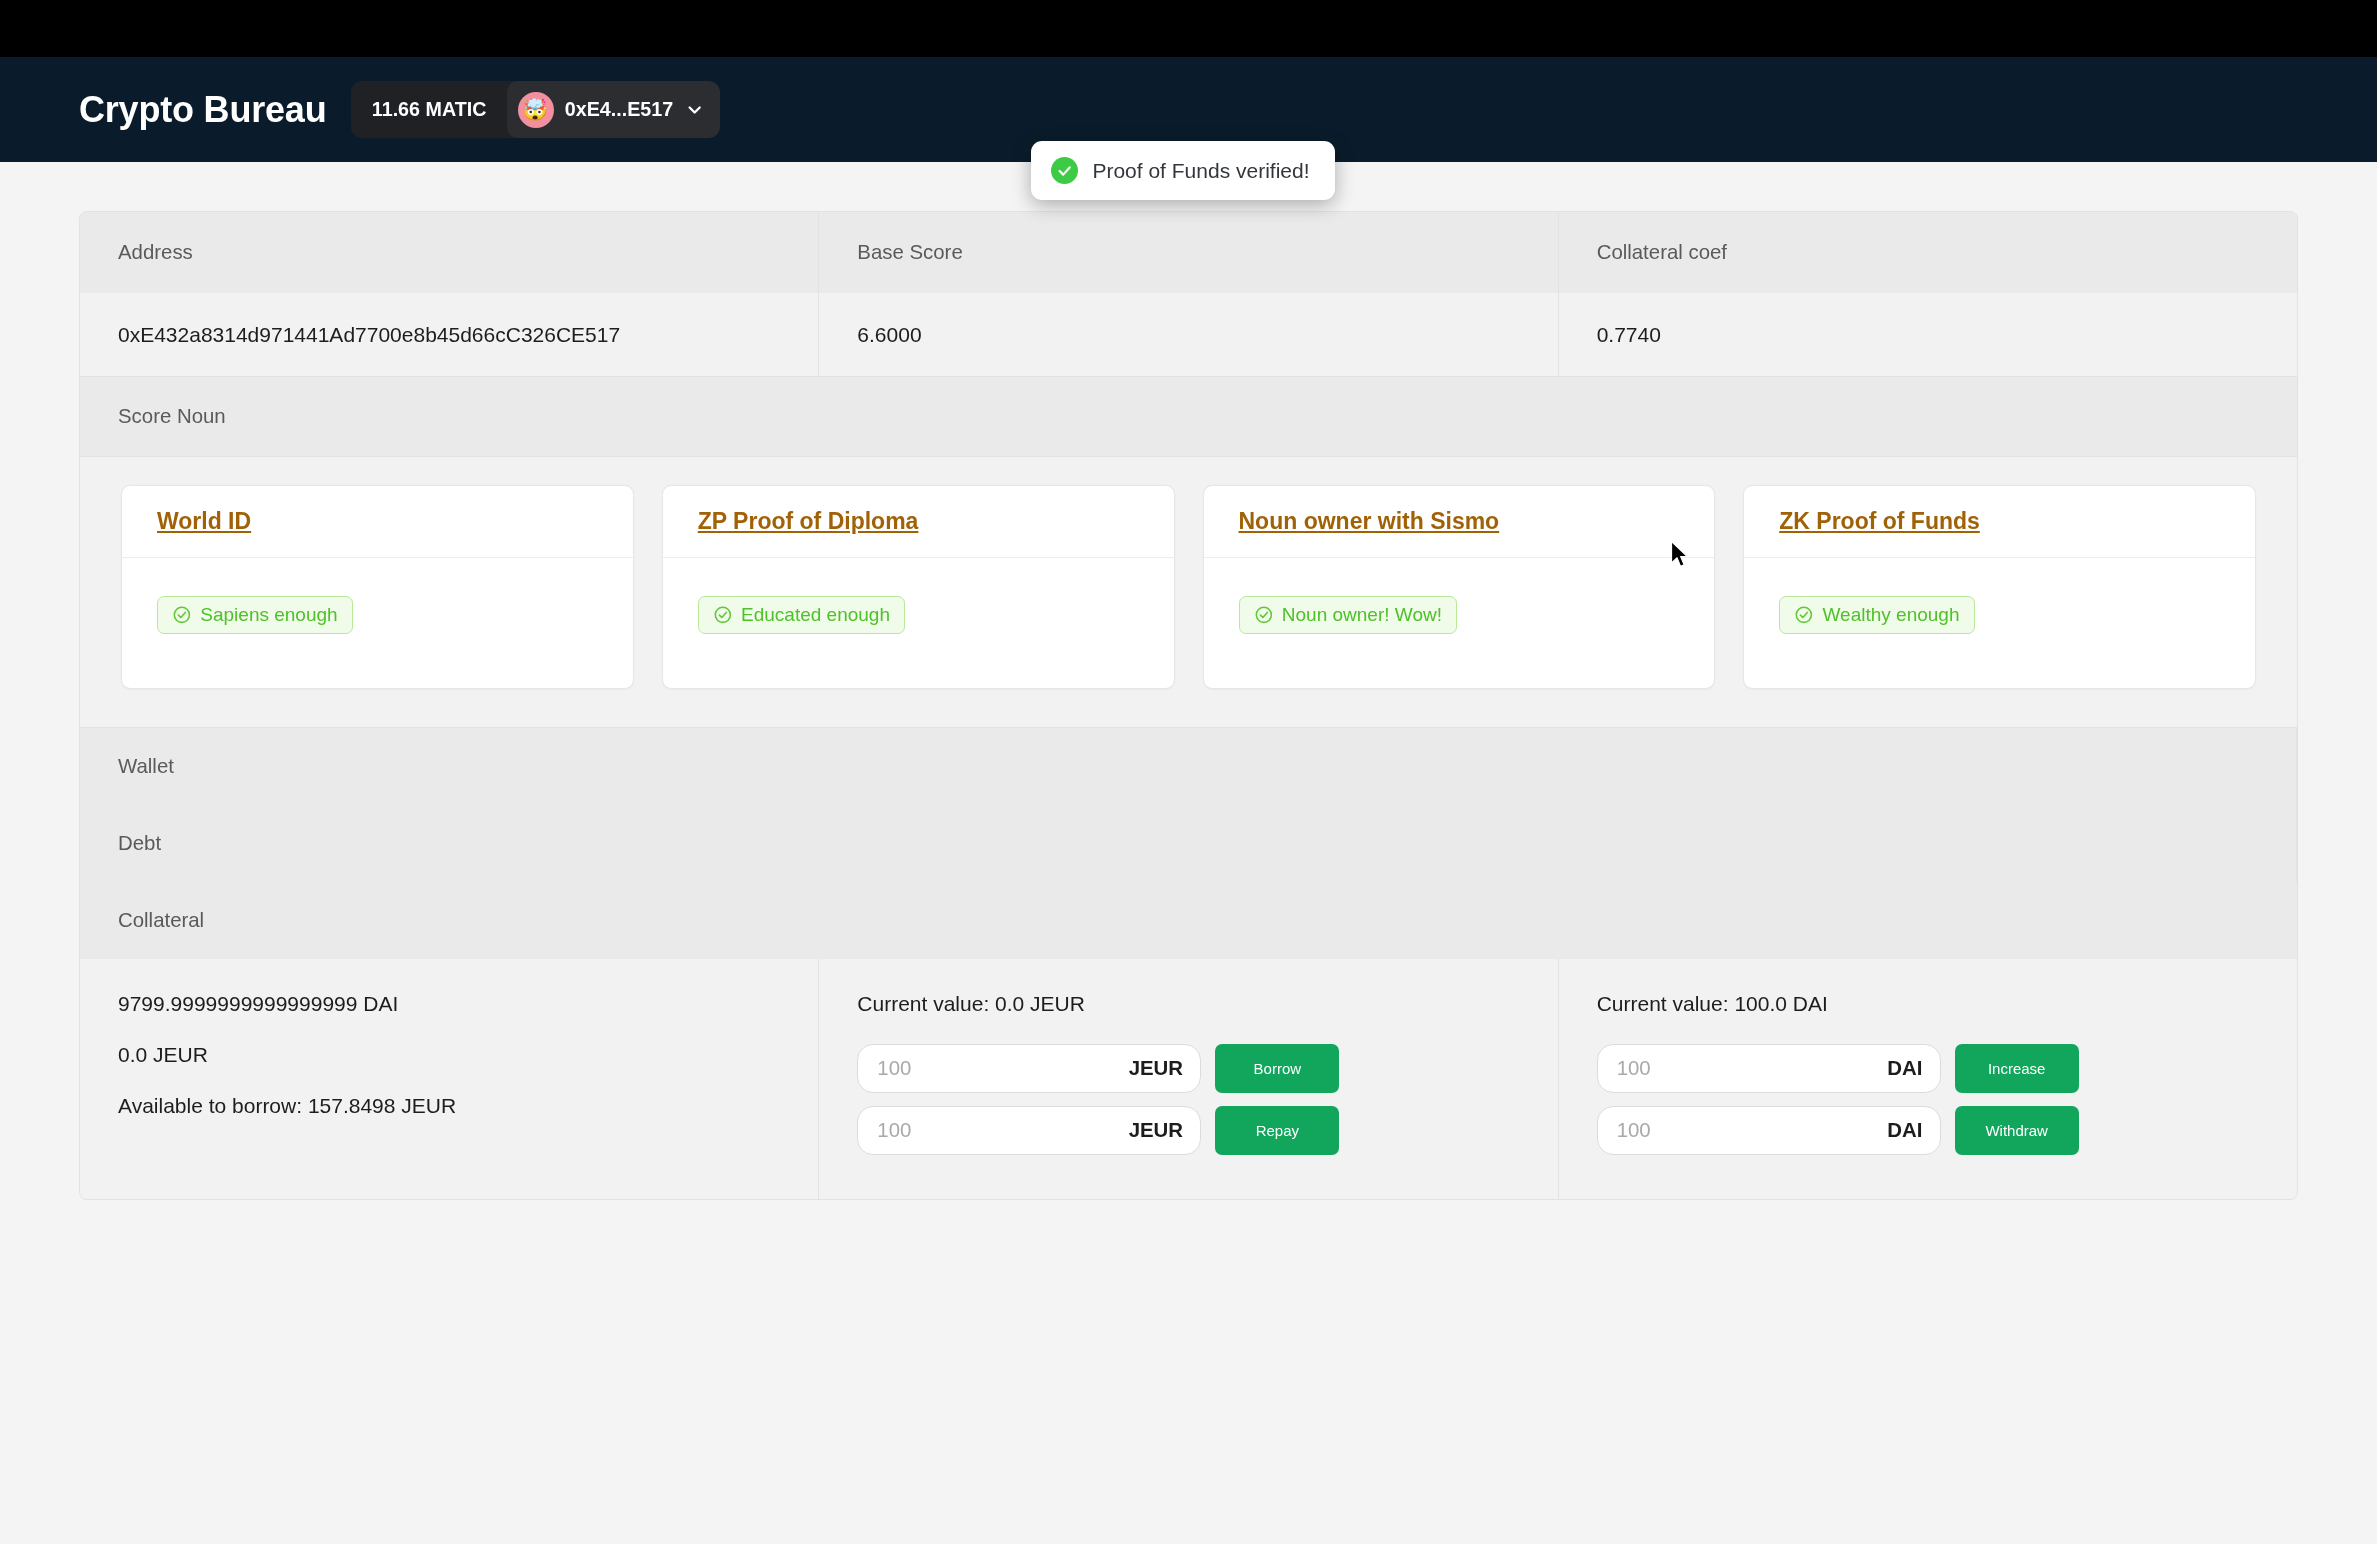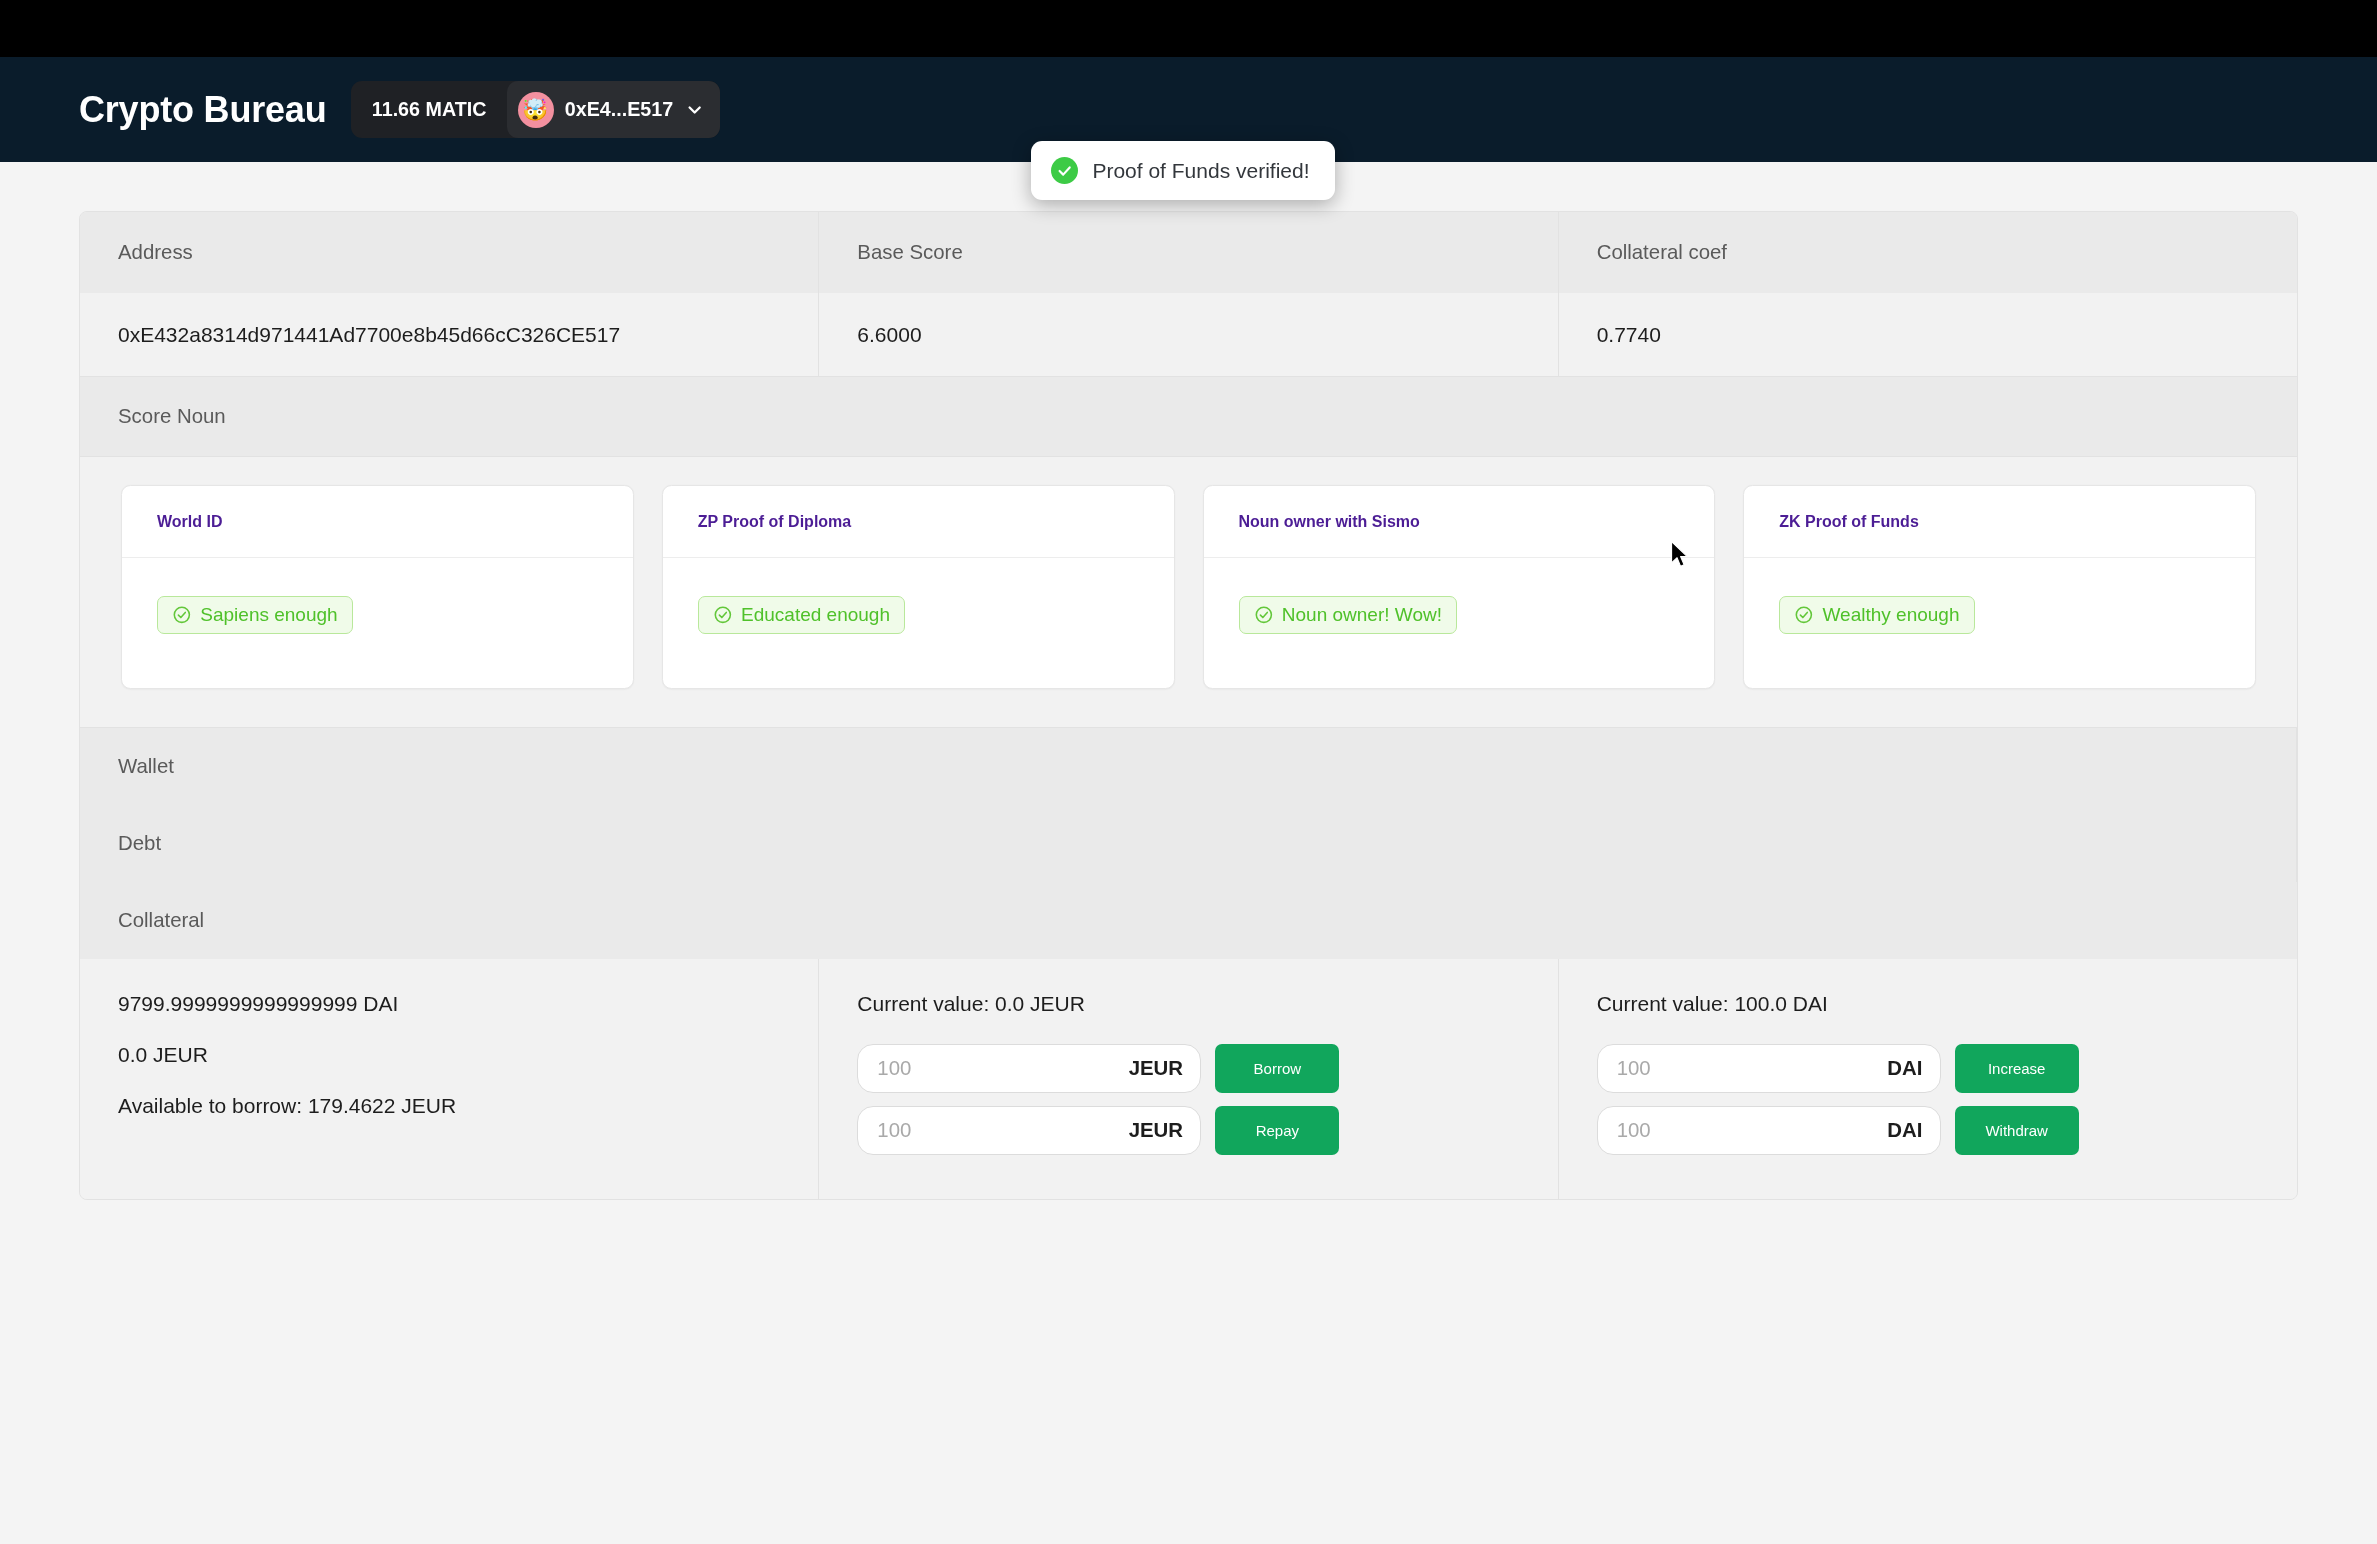--- a/index.html
+++ b/index.html
@@ -194,24 +194,25 @@
     box-shadow: 0 0.8px 1.6px rgba(0,0,0,0.04);
   }
   .goal-card-head {
     height: 72px;
     display: flex;
     align-items: center;
     padding: 0 35px;
     border-bottom: 0.8px solid #ededed;
   }
   .goal-title {
-    font-size: 16px;
+    font-size: 23px;
     font-weight: bold;
-    color: #4c1d95;
-    white-space: nowrap;
+    color: #a16207;
+    white-space: nowrap;
+    text-decoration: underline;
   }
   .goal-card-body {
     height: 130px;
     display: flex;
     align-items: flex-start;
     padding: 38px 35px 0 35px;
   }
   .goal-badge {
     display: inline-flex;
     align-items: center;
@@ -446,21 +447,21 @@
       <div class="cell head-cell">Wallet</div>
       <div class="cell head-cell">Debt</div>
       <div class="cell head-cell">Collateral</div>
     </div>
 
     <div class="finance-row">
 
       <div class="finance-col">
         <div class="wallet-line">9799.9999999999999999 DAI</div>
         <div class="wallet-line">0.0 JEUR</div>
-        <div class="wallet-line">Available to borrow: 179.4622 JEUR</div>
+        <div class="wallet-line">Available to borrow: 157.8498 JEUR</div>
       </div>
 
       <div class="finance-col">
         <div class="current-value">Current value: 0.0 JEUR</div>
 
         <div class="action-line">
           <div class="amount-field">
             <input class="amount-input" type="text" placeholder="100" style="">
             <span class="amount-unit">JEUR</span>
           </div>

